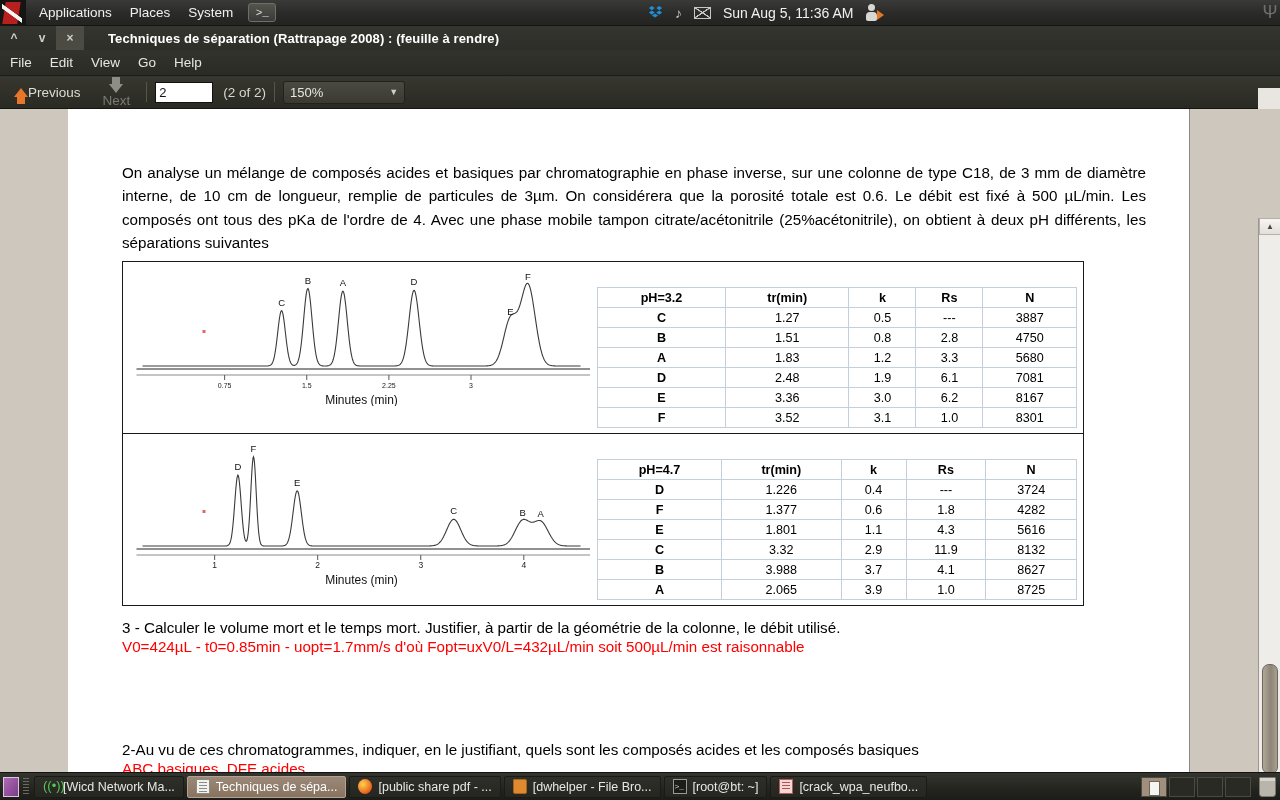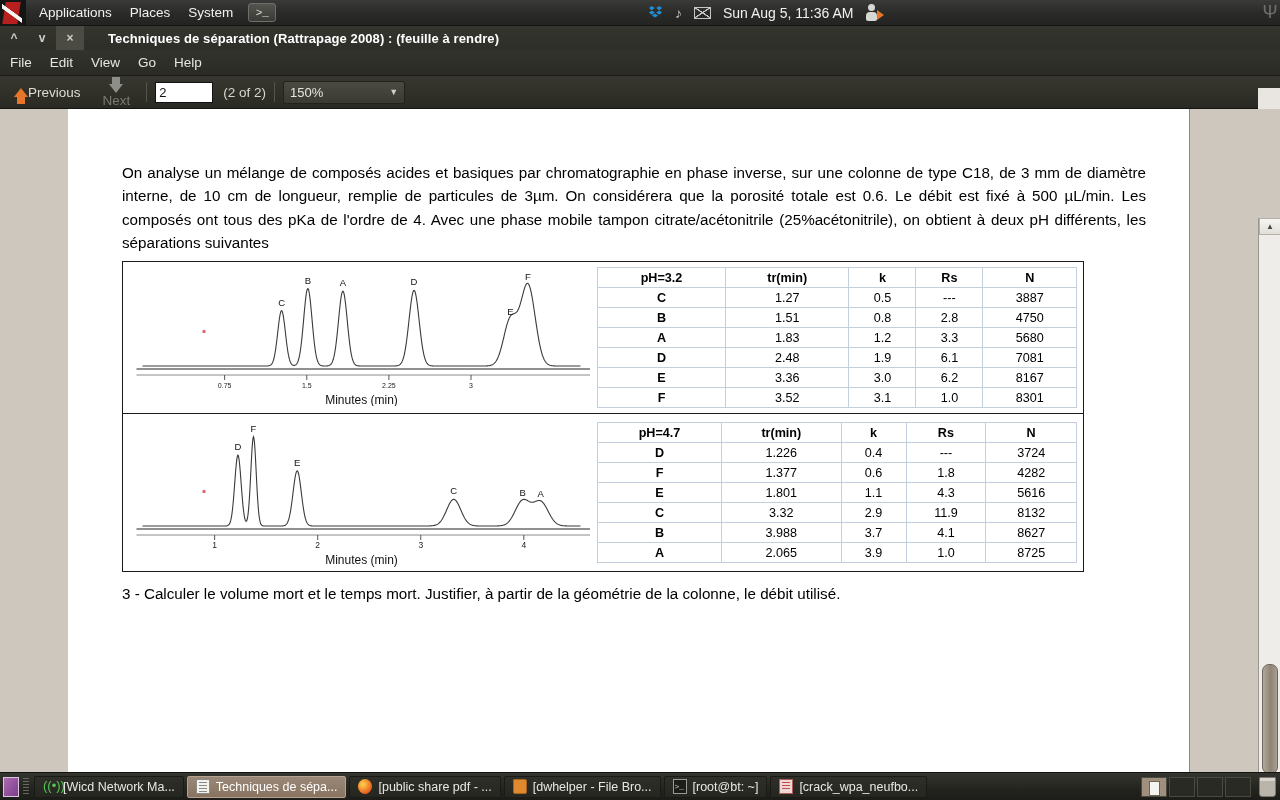--- a/index.html
+++ b/index.html
@@ -132,21 +132,21 @@
   .chromcell{ width:470px; padding:4px 3px 3px 4px; }
   .tabcell{ flex:1; padding:5px 6px 5px 4px; display:flex; align-items:center; }
 
   .chrom{ width:100%; }
   .chrom svg{ display:block; }
   .peaklbl{ font-family:"Liberation Sans", sans-serif; font-size:9.5px; fill:#111; text-anchor:middle;}
   .ticklbl{ font-family:"Liberation Sans", sans-serif; font-size:7px; fill:#222; text-anchor:middle;}
   .ticklbl2{ font-family:"Liberation Sans", sans-serif; font-size:8.5px; fill:#222; text-anchor:middle;}
   .axttl{ font-family:"Liberation Sans", sans-serif; font-size:12px; fill:#111; text-anchor:middle;}
 
-  table.datatab{ border-collapse:collapse; width:100%; font-size:12.6px; color:#000;}
+  table.datatab{ border-collapse:collapse; width:100%; font-size:12.6px; color:#000;margin-top:20px;}
   table.datatab td, table.datatab th{
     border:1px solid #c3cfdd; padding:2.5px 4px; text-align:center; font-weight:normal;
     height:20px;
   }
   table.datatab thead th{ font-weight:bold; }
   table.datatab tbody td:first-child{ font-weight:bold; }
 
   .qtext{ font-size:15.2px; color:#000; margin-top:13px; }
   .atext{ font-size:15.2px; color:#ff0000; margin-top:2px; }
   .q2{ margin-top:86px; }
@@ -451,21 +451,24 @@
                     <td>8725</td>
                   </tr>
               </tbody>
             </table>
           </div>
         </div>
 
       </div>
 
       <div class="qtext">3 - Calculer le volume mort et le temps mort. Justifier, à partir de la géométrie de la colonne, le débit utilisé.</div>
-
+      <div class="atext">V0=424µL - t0=0.85min - uopt=1.7mm/s d'où Fopt=uxV0/L=432µL/min soit 500µL/min est raisonnable</div>
+
+      <div class="qtext q2">2-Au vu de ces chromatogrammes, indiquer, en le justifiant, quels sont les composés acides et les composés basiques</div>
+      <div class="atext">ABC basiques, DFE acides</div>
 
     </div>
   </div>
 
   <div id="vscroll">
     <div class="sb-btn sb-up">▲</div>
     <div class="sb-thumb"></div>
 
   </div>
 </div>

